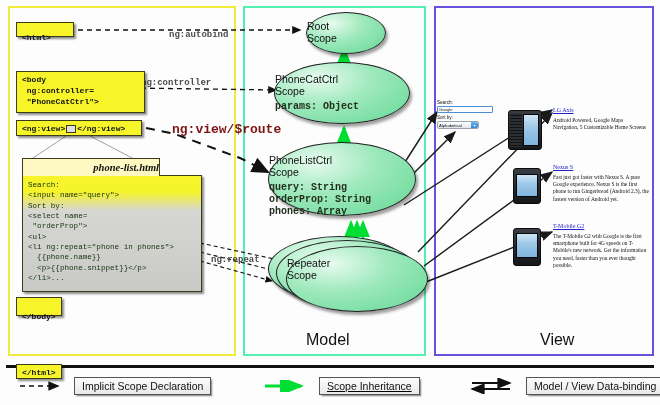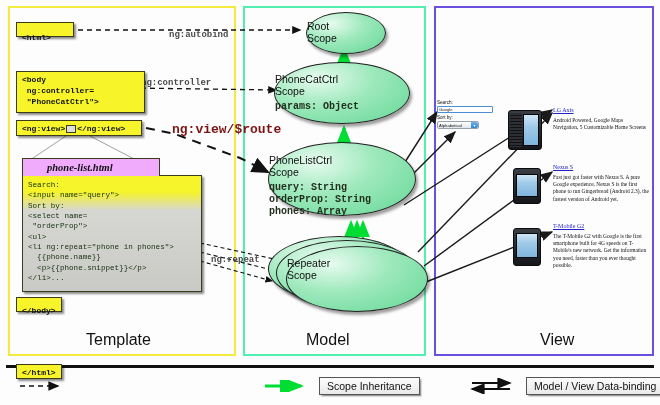--- a/index.html
+++ b/index.html
@@ -52,49 +52,49 @@
     color: #111;
     line-height: 1.35;
     padding: 3px 5px;
     box-sizing: border-box;
     white-space: pre;
     z-index: 6;
   }
   #box-html     { left: 16px; top: 22px;  width: 58px;  height: 15px; padding-top:10px; }
   #box-body     { left: 16px; top: 64px;  width: 129px; height: 42px; margin-top: 7px; }
   #box-ngview   { left: 16px; top: 120px; width: 126px; height: 16px; padding-top:3px;}
-  #box-bodyend  { left: 16px; top: 297px; width: 46px;  height: 15px; padding-top:8px;}
+  #box-bodyend  { left: 16px; top: 297px; width: 46px;  height: 15px; padding-top:14px;}
   #box-htmlend  { left: 16px; top: 320px; width: 46px;  height: 15px; padding-top:3px;margin-top:44px;}
   .ngview-slot {
     display: inline-block;
     width: 8px; height: 6px;
     border: 1px solid #3c3c1a;
     background: #dedede;
     vertical-align: middle;
     margin: 0 1px;
   }
 
   
   #card-phonelist {
     position: absolute;
     left: 22px; top: 158px;
     width: 180px; height: 134px;
     z-index: 6;
   }
   #card-title {
     position: absolute;
     left: 0; top: 0; width: 138px; height: 18px;
-    background: #f0abfc;
+    background: #fef9c3;
     border: 1px solid #3c3c1a;
     border-bottom: none;
     box-sizing: border-box;
     font-family: "Liberation Serif", serif;
     font-style: italic; font-weight: bold;
     font-size: 10.5px; color: #111;
-    text-align: left;
+    text-align: right;
     line-height: 17px;
     white-space: nowrap;
     z-index: 2;
     padding-left: 24px;
   }
   #card-body {
     position: absolute;
     left: 0; top: 17px; width: 180px; height: 117px;
     background: linear-gradient(180deg,#f7f52a 0%,#f5f32a 14%,#d6d6d2 30%,#c9c9c5 100%);
     border: 1px solid #3c3c1a;
@@ -267,21 +267,21 @@
   }
   .legend-item {
     position: absolute;
     top: 377px;
     height: 17px;
     display: flex;
     align-items: center;
     z-index: 6;
   }
   #legend-0 { left: 18px; }
-  #legend-1 { left: 263px; }
+  #legend-1 { left: 263px; text-decoration: underline; }
   #legend-2 { left: 470px; }
   .legend-box {
     border: 1px solid #555;
     background: linear-gradient(180deg,#fcfcfc,#e9e9e9);
     box-shadow: 1.5px 1.5px 1.5px rgba(0,0,0,.4);
     font-size: 10.5px;
     color: #111;
     padding: 2px 7px;
     white-space: nowrap;
     font-family: "Liberation Sans", sans-serif;
@@ -331,21 +331,20 @@
     <line x1="344" y1="144" x2="344" y2="128" stroke="#00dd33" stroke-width="3" marker-end="url(#ah-green)"></line>
     <line x1="351" y1="248" x2="351" y2="222" stroke="#00dd33" stroke-width="2.2" marker-end="url(#ah-green)"></line>
     <line x1="357" y1="248" x2="357" y2="222" stroke="#00dd33" stroke-width="2.2" marker-end="url(#ah-green)"></line>
     <line x1="363" y1="248" x2="363" y2="222" stroke="#00dd33" stroke-width="2.2" marker-end="url(#ah-green)"></line>
   </svg>
 
   <div class="panel" id="panel-template"></div>
   <div class="panel" id="panel-model"></div>
   <div class="panel" id="panel-view"></div>
 
-  <div class="panel-label" id="label-template">Template</div>
   <div class="panel-label" id="label-model">Model</div>
   <div class="panel-label" id="label-view">View</div>
 
   <div class="ybox" id="box-html">&lt;html&gt;</div>
 
   <div class="ybox" id="box-body">&lt;body
  ng:controller=
  "PhoneCatCtrl"&gt;</div>
 
   <div class="ybox" id="box-ngview"><span>&lt;ng:view&gt;</span><span class="ngview-slot"></span><span>&lt;/ng:view&gt;</span></div>
@@ -457,20 +456,21 @@
     <span class="legend-glyph">
       <svg width="48" height="12" viewBox="0 0 48 12">
         <defs>
             <marker id="lg-a1" markerWidth="7" markerHeight="7" refX="6" refY="3" orient="auto">
           <path d="M0,0 L7,3 L0,6 z" fill="#111"></path>
             </marker>
           </defs>
         <line x1="2" y1="6" x2="40" y2="6" stroke="#111" stroke-width="1.6" stroke-dasharray="5,4" marker-end="url(#lg-a1)"></line>
       </svg>
     </span>
+    <span class="legend-box">Implicit Scope Declaration</span>
   </div>
 
   <div class="legend-item" id="legend-1">
     <span class="legend-glyph">
       <svg width="48" height="12" viewBox="0 0 48 12">
         <defs>
             <marker id="lg-a2" markerWidth="8" markerHeight="8" refX="7" refY="3.2" orient="auto">
           <path d="M0,0 L8,3.2 L0,6.4 z" fill="#00dd33"></path>
             </marker>
           </defs>

